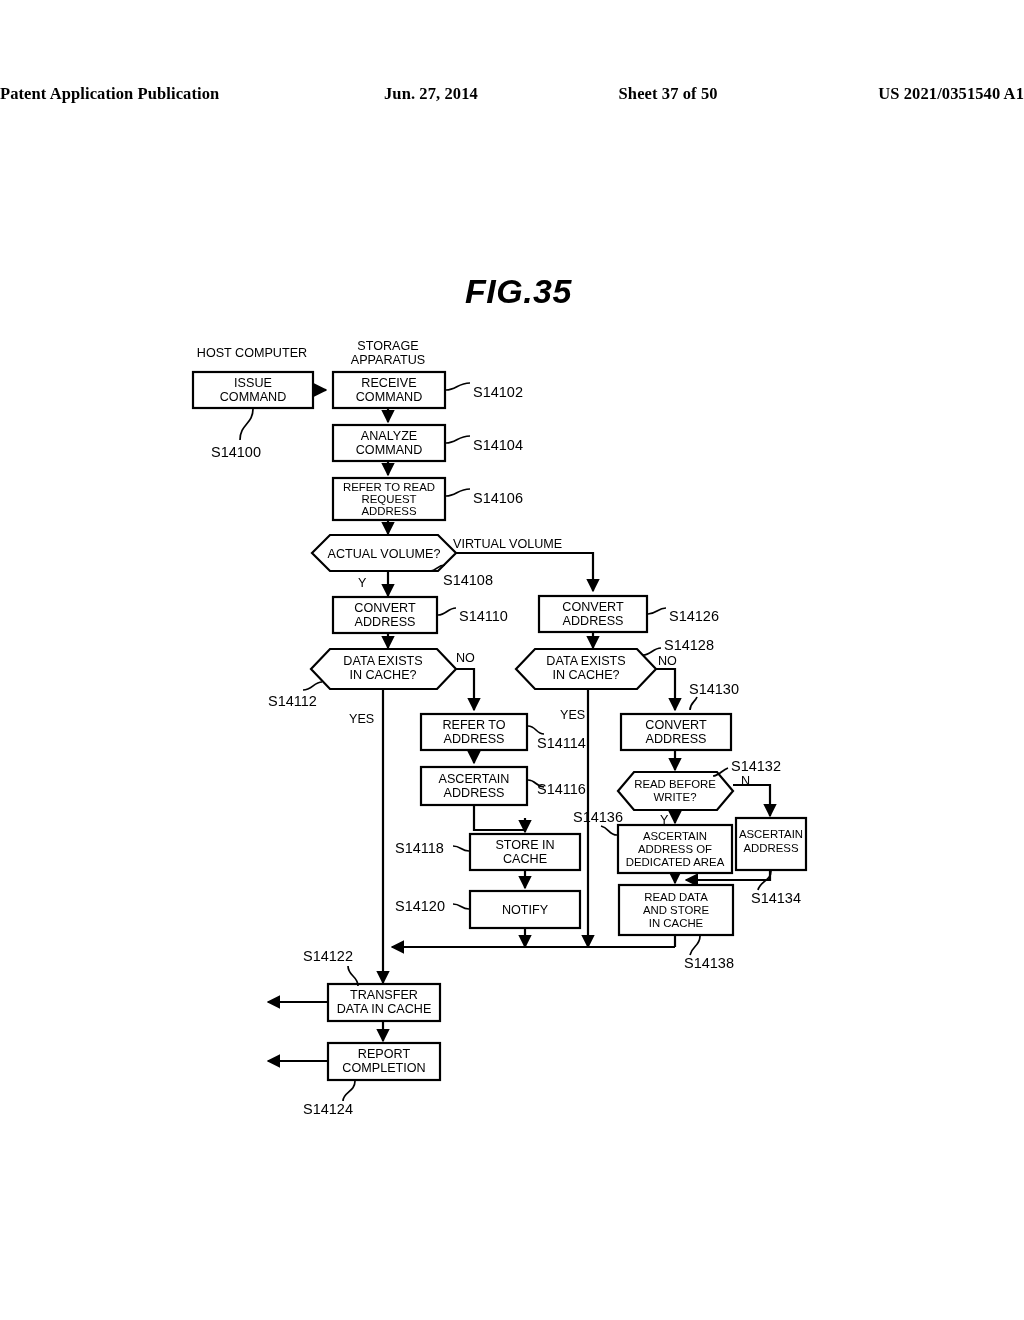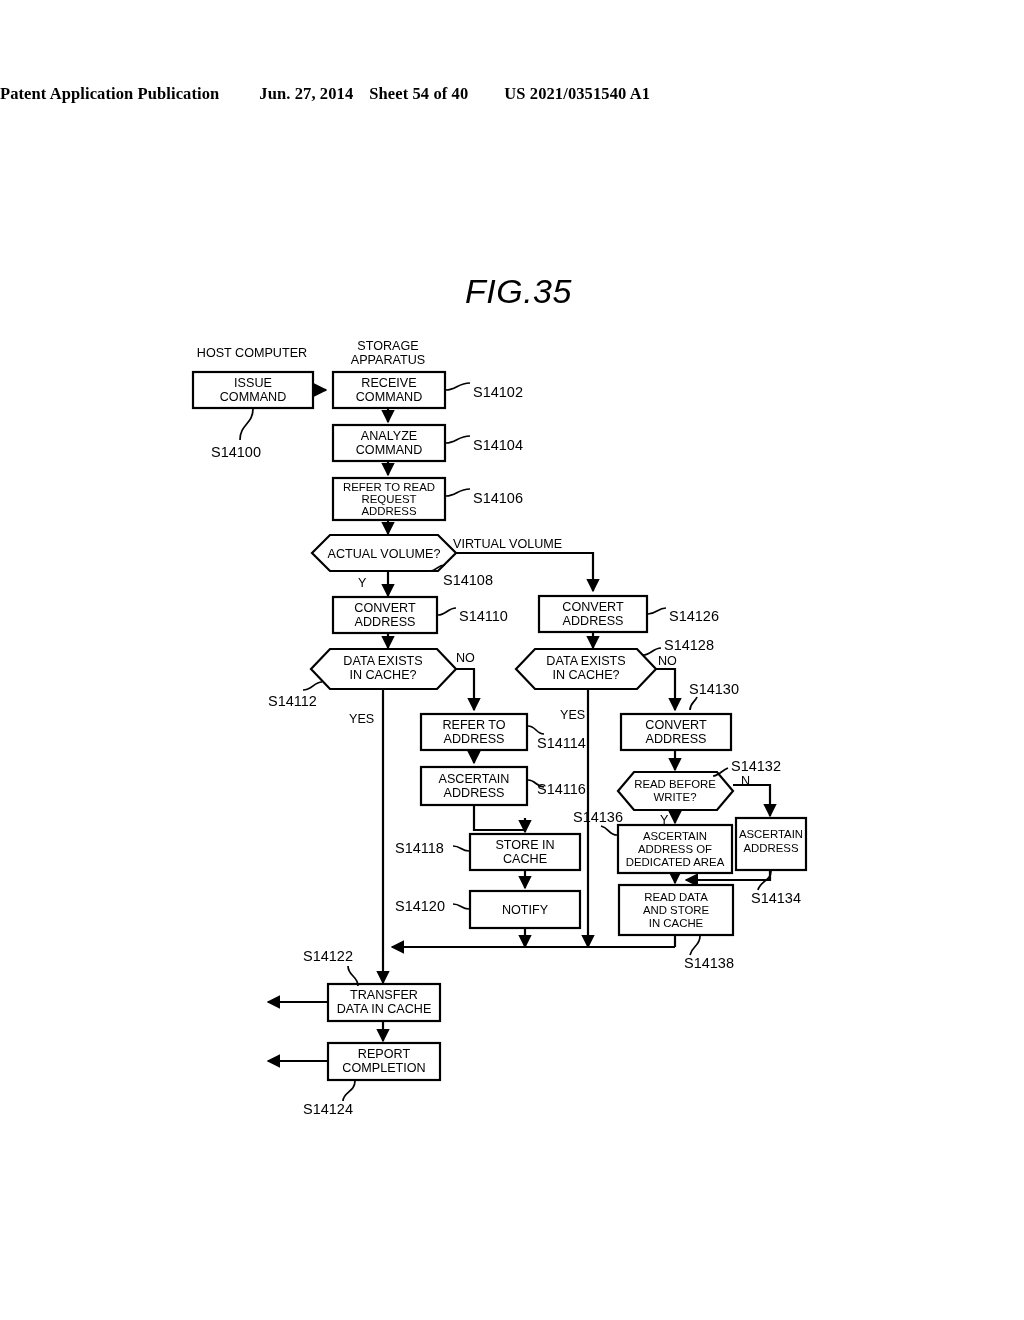--- a/index.html
+++ b/index.html
@@ -17,41 +17,41 @@
     overflow: hidden;
   }
 
   
   #page-header {
     position: absolute;
     top: 84px;
     left: 0;
     width: 1024px;
     display: flex;
-    justify-content: flex-start;
+    justify-content: space-between;
     align-items: baseline;
     font-family: "Liberation Serif", serif;
     font-weight: bold;
     font-size: 16.5px;
     letter-spacing: 0.1px;
     white-space: nowrap;
   }
   #page-header .hdr-seg { display: inline-block; }
   #page-header .gap-lg { width: 40px; display: inline-block; }
   #page-header .gap-md { width: 16px; display: inline-block; }
   #page-header .gap-xl { width: 36px; display: inline-block; }
 
   
   #figure-title {
     position: absolute;
     top: 272px;
     left: 465px;
     font-family: "Liberation Sans", sans-serif;
     font-style: italic;
-    font-weight: normal;
+    font-weight: bold;
     font-size: 34px;
     letter-spacing: 0.5px;
   }
 
   
   #flowchart-canvas {
     position: absolute;
     top: 0;
     left: 0;
     width: 1024px;
@@ -105,21 +105,21 @@
   }
 </style>
 </head>
 <body>
 
 <div id="page-header">
   <span class="hdr-seg">Patent Application Publication</span>
   <span class="gap-lg"></span>
   <span class="hdr-seg">Jun. 27, 2014</span>
   <span class="gap-md"></span>
-  <span class="hdr-seg">Sheet 54 of 40</span>
+  <span class="hdr-seg">Sheet 37 of 50</span>
   <span class="gap-xl"></span>
   <span class="hdr-seg">US 2021/0351540 A1</span>
 </div>
 
 <div id="figure-title">FIG.35</div>
 
 <div id="flowchart-canvas">
 <svg width="1024" height="1320" viewBox="0 0 1024 1320" xmlns="http://www.w3.org/2000/svg">
   <defs>
     <marker id="arrow" viewBox="0 0 10 10" refX="9" refY="5" markerWidth="6.2" markerHeight="6.2" orient="auto-start-reverse">

